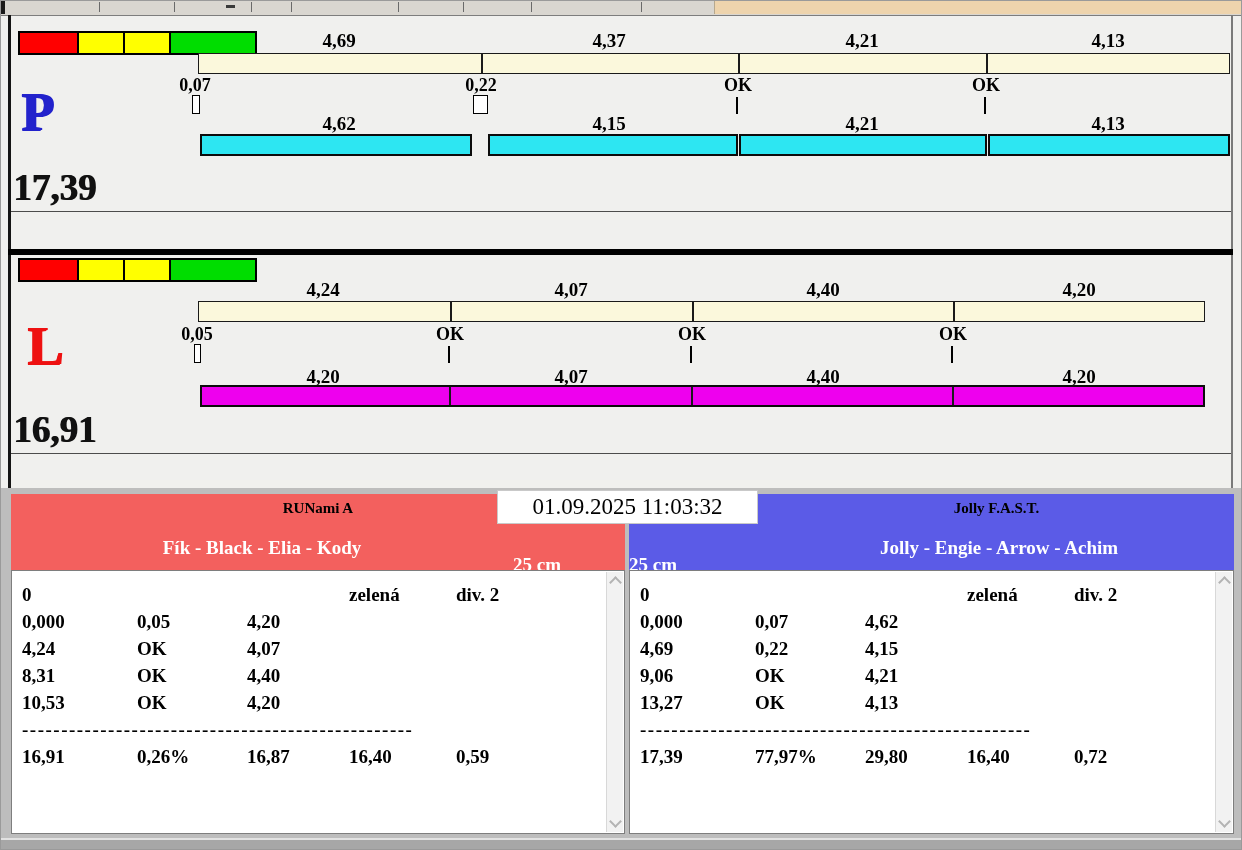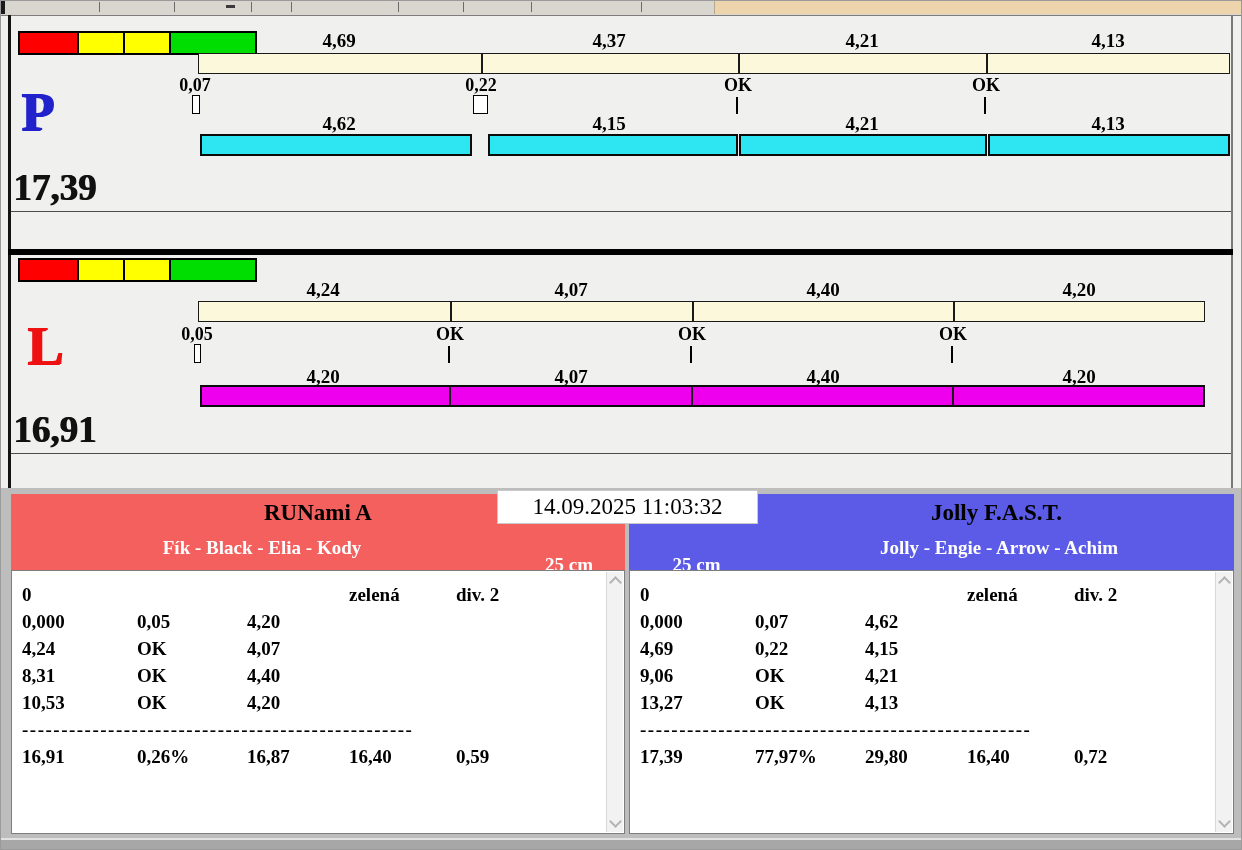--- a/index.html
+++ b/index.html
@@ -36,24 +36,24 @@
   .runbar.cyan{background:#2de6f2;}
   .runbar.magenta{background:#ee00ee;}
   .tick-box{background:#fff;border:1px solid #000;box-sizing:border-box;height:19px;}
   .tick-line{background:#000;width:2px;height:17px;}
   .lane-letter{font-size:54px;line-height:54px;text-shadow:1.5px 0 0 currentColor,0 1px 0 currentColor;}
   .lane-total{font-size:37px;line-height:37px;color:#111;text-shadow:1px 0 0 #111;}
 
   
   .bottom-area{left:0;top:487px;width:1242px;height:363px;background:#bdbdbd;}
   .panel-header{height:76px;box-sizing:border-box;}
-  .panel-header .team{font-size:23px;text-align:center;padding-top:6px;height:32px;color:#000;}
+  .panel-header .team{font-size:15px;text-align:center;padding-top:6px;height:32px;color:#000;}
   .panel-header .row2{display:flex;align-items:center;height:32px;color:#fff;font-size:19px;}
   .panel-header .dogs{flex:1;text-align:center;}
-  .panel-header .size{text-align:center;margin-top:33px;}
+  .panel-header .size{margin-top:33px;}
   .panel-body{background:#fff;border:1px solid #7e7e7e;box-sizing:border-box;}
   .tbl{position:absolute;left:10px;top:10px;right:20px;font-size:19px;line-height:27px;}
   .trow{display:grid;grid-template-columns:115px 110px 102px 107px 1fr;}
   .dashline{letter-spacing:1.5px;white-space:nowrap;overflow:hidden;}
   .scrollbar{position:absolute;top:1px;right:1px;bottom:1px;width:16px;background:#f2f2f2;border-left:1px solid #d8d8d8;}
   .scr-arrow{position:absolute;left:4px;width:7px;height:7px;border:solid #b3b3b3;border-width:0 2px 2px 0;}
   .scr-up{top:6px;transform:rotate(-135deg);}
   .scr-down{bottom:6px;transform:rotate(45deg);}
 
   .timestamp{left:496px;top:489px;width:261px;height:34px;background:#fff;border:1px solid #c9c9c9;
@@ -287,18 +287,18 @@
           <span>16,40</span>
           <span>0,72</span>
       </div>
     </div>
     <div class="scrollbar">
       <div class="scr-arrow scr-up"></div>
       <div class="scr-arrow scr-down"></div>
     </div>
   </div>
 
-  <div class="abs timestamp">14.09.2025 11:03:32</div>
+  <div class="abs timestamp">01.09.2025 11:03:32</div>
 
   <div class="abs bottom-line"></div>
   <div class="abs bottom-strip"></div>
 
 </div>
 
 </body></html>

